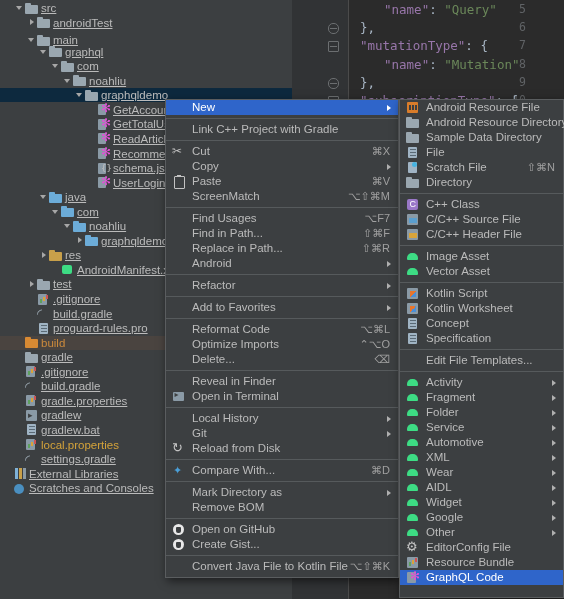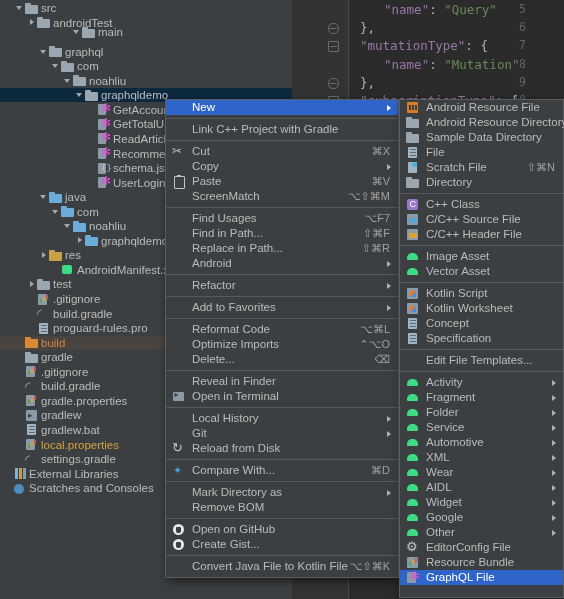--- a/index.html
+++ b/index.html
@@ -161,21 +161,21 @@
     content: ""; position: absolute; left: 2px; top: 1px; width: 3px; height: 11px;
     background: #7fb2d8;
     box-shadow: 4px 0 0 #c8a04a, 8px 0 0 #8a9aa6;
   }
   
   .ico.scratch::before {
     content: ""; position: absolute; left: 1px; top: 2px; width: 10px; height: 10px;
     background: #4a8fc0; border-radius: 50%;
   }
 
-  .t-norm { color: #bbbbbb; }
+  .t-norm { color: #bbbbbb; text-decoration: underline; }
   .t-orange { color: #cc8a3c; }
   .t-yellow { color: #d4a33a; }
 
   
   .menu {
     position: absolute;
     background: #3c3f41;
     border: 1px solid #5a5d5f;
     box-shadow: 2px 3px 9px rgba(0,0,0,0.55);
     font-size: 11.5px;
@@ -293,21 +293,21 @@
           <div class="arrow down"></div>
           <div class="ico folder src"></div>
           <span class="lbl t-norm">src</span>
         </div>
         <div class="row" style="top: 15.55px;">
           <div style="width: 26px; flex: 0 0 auto; height: 14px;"></div>
           <div class="arrow right"></div>
           <div class="ico folder src"></div>
           <span class="lbl t-norm">androidTest</span>
         </div>
-        <div class="row" style="top: 25px; padding-left: 45px;">
+        <div class="row" style="top: 33px;">
           <div style="width: 26px; flex: 0 0 auto; height: 14px;"></div>
           <div class="arrow down"></div>
           <div class="ico folder src"></div>
           <span class="lbl t-norm">main</span>
         </div>
         <div class="row" style="top: 44.65px;">
           <div style="width: 38px; flex: 0 0 auto; height: 14px;"></div>
           <div class="arrow down"></div>
           <div class="ico folder src"></div>
           <span class="lbl t-norm">graphql</span>
@@ -564,16 +564,16 @@
       <div class="mi"><span class="mico android"></span><span>Service</span><span class="sub-arrow"></span></div>
       <div class="mi"><span class="mico android"></span><span>Automotive</span><span class="sub-arrow"></span></div>
       <div class="mi"><span class="mico android"></span><span>XML</span><span class="sub-arrow"></span></div>
       <div class="mi"><span class="mico android"></span><span>Wear</span><span class="sub-arrow"></span></div>
       <div class="mi"><span class="mico android"></span><span>AIDL</span><span class="sub-arrow"></span></div>
       <div class="mi"><span class="mico android"></span><span>Widget</span><span class="sub-arrow"></span></div>
       <div class="mi"><span class="mico android"></span><span>Google</span><span class="sub-arrow"></span></div>
       <div class="mi"><span class="mico android"></span><span>Other</span><span class="sub-arrow"></span></div>
       <div class="mi"><span class="mico gear"></span><span>EditorConfig File</span></div>
       <div class="mi"><span class="mico bundle"></span><span>Resource Bundle</span></div>
-      <div class="mi sel"><span class="mico gqlfile"></span><span>GraphQL File</span></div>
+      <div class="mi sel"><span class="mico gqlfile"></span><span>GraphQL Code</span></div>
     </div>
 
 </div>
 
 </body></html>

